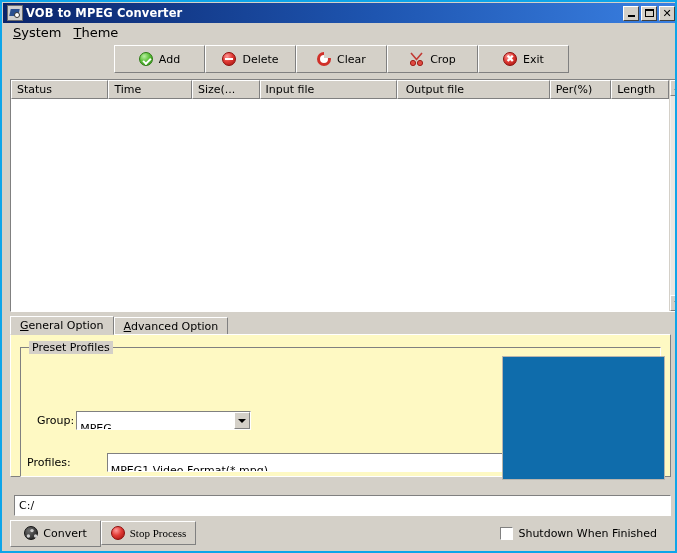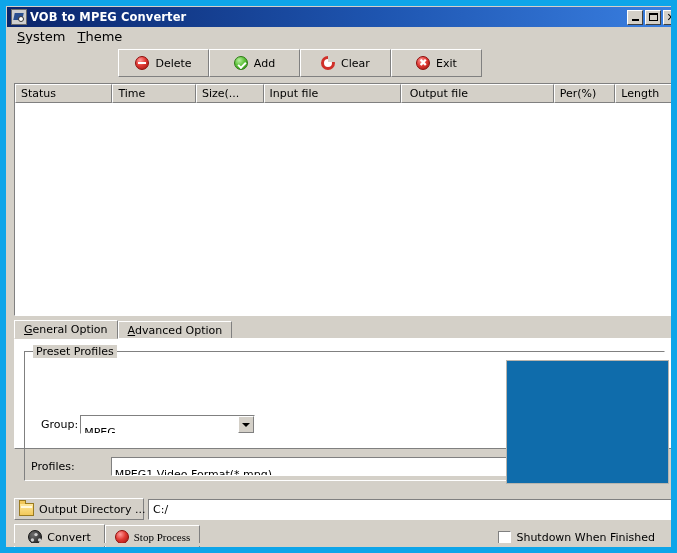--- a/index.html
+++ b/index.html
@@ -11,21 +11,21 @@
     font-family: "DejaVu Sans", "Liberation Sans", sans-serif;
     font-size: 11px;
     -webkit-font-smoothing: none;
   }
   #app {
     position: relative;
     width: 677px;
     height: 553px;
     box-sizing: border-box;
     background: #d4d0c8;
-    border: 6px solid #0ea5e9;
+    border: 2px solid #0ea5e9;
     overflow: hidden;
   }
 
   
   .titlebar {
     position: absolute;
     left: 1px; top: 1px;
     width: 675px; height: 20px;
     background: linear-gradient(to right, #0a246a 0%, #1e55b0 55%, #3a80e2 100%);
     display: flex;
@@ -351,22 +351,22 @@
     height: 19px;
     font-weight: normal;
     z-index: 2;
   }
   .tab u { text-decoration: underline; }
 
   
   .tabpanel {
     position: absolute;
     left: 8px; top: 332px;
-    width: 661px; height: 111px;
-    background: #ffffff;
+    width: 661px; height: 143px;
+    background: #fef9c3;
     border: 1px solid;
     border-color: #ffffff #808080 #808080 #ffffff;
     box-sizing: border-box;
     text-decoration: underline;
   }
   .groupbox {
     position: absolute;
     left: 9px; top: 12px;
     width: 641px; height: 130px;
     border: 1px solid #808080;
@@ -490,21 +490,21 @@
   .btn-convert { height: 27px; width: 91px; }
   .btn-stop { height: 24px; width: 95px; font-family: Liberation Serif, serif; }
   .chk-wrap {
     margin-left: auto;
     display: flex;
     align-items: center;
     gap: 5px;
     font-size: 11px;
     color: #000;
     cursor: default;
-    margin-right: 20px;
+    margin-right: 14px;
     white-space: nowrap;
   }
   .chkbox {
     width: 13px; height: 13px;
     background: #ffffff;
     border: 1px solid;
     border-color: #808080 #ffffff #ffffff #808080;
     box-sizing: border-box;
     flex: 0 0 auto;
   }
@@ -543,30 +543,40 @@
   </div>
 
   <div class="menubar">
     <div class="menu-item"><u>S</u><span>ystem</span></div>
     <div class="menu-item"><u>T</u><span>heme</span></div>
   </div>
 
   <div class="toolbar">
     <div class="tb-spacer"></div>
     <div class="tb-btn">
+      <span class="ico ico-add"></span>
+      <span class="lbl">Add</span>
+    </div>
+    <div class="tb-btn">
       <span class="ico ico-del"></span>
       <span class="lbl">Delete</span>
-    </div>
-    <div class="tb-btn">
-      <span class="ico ico-add"></span>
-      <span class="lbl">Add</span>
     </div>
     <div class="tb-btn">
       <span class="ico ico-clear"></span>
       <span class="lbl">Clear</span>
+    </div>
+    <div class="tb-btn">
+      <span class="ico ico-crop">
+        <svg width="15" height="14" viewBox="0 0 15 14">
+          <path d="M2 1 L8 8 M13 1 L7 8" stroke="#c23a34" stroke-width="1.6" fill="none"></path>
+          <circle cx="4" cy="11" r="2.6" fill="#e04b43" stroke="#9d201a" stroke-width="1"></circle>
+          <circle cx="11" cy="11" r="2.6" fill="#e04b43" stroke="#9d201a" stroke-width="1"></circle>
+        </svg>
+      </span>
+      <span class="lbl">Crop</span>
     </div>
     <div class="tb-btn">
       <span class="ico ico-exit">✖</span>
       <span class="lbl">Exit</span>
     </div>
   </div>
 
   <div class="listwrap">
     <div class="list-inner">
       <div class="list-main">
@@ -627,24 +637,20 @@
               <span class="arrow-down"></span>
             </span>
         </span>
       </div>
 
       <div class="preview"></div>
     </div>
   </div>
 
   <div class="outrow">
-    <div class="btn btn-outdir">
-      <span class="ico ico-folder"></span>
-      <span>Output Directory ...</span>
-    </div>
     <div class="path-input" placeholder="">C:/</div>
   </div>
 
   <div class="actionrow">
     <div class="btn btn-convert">
       <span class="ico ico-reel">
         <svg width="14" height="14" viewBox="0 0 14 14" style="position:absolute;left:0;top:0;">
           <circle cx="7" cy="3.6" r="1.7" fill="#cfcfcf"></circle>
           <circle cx="3.4" cy="9" r="1.7" fill="#cfcfcf"></circle>
           <circle cx="10.6" cy="9" r="1.7" fill="#cfcfcf"></circle>

